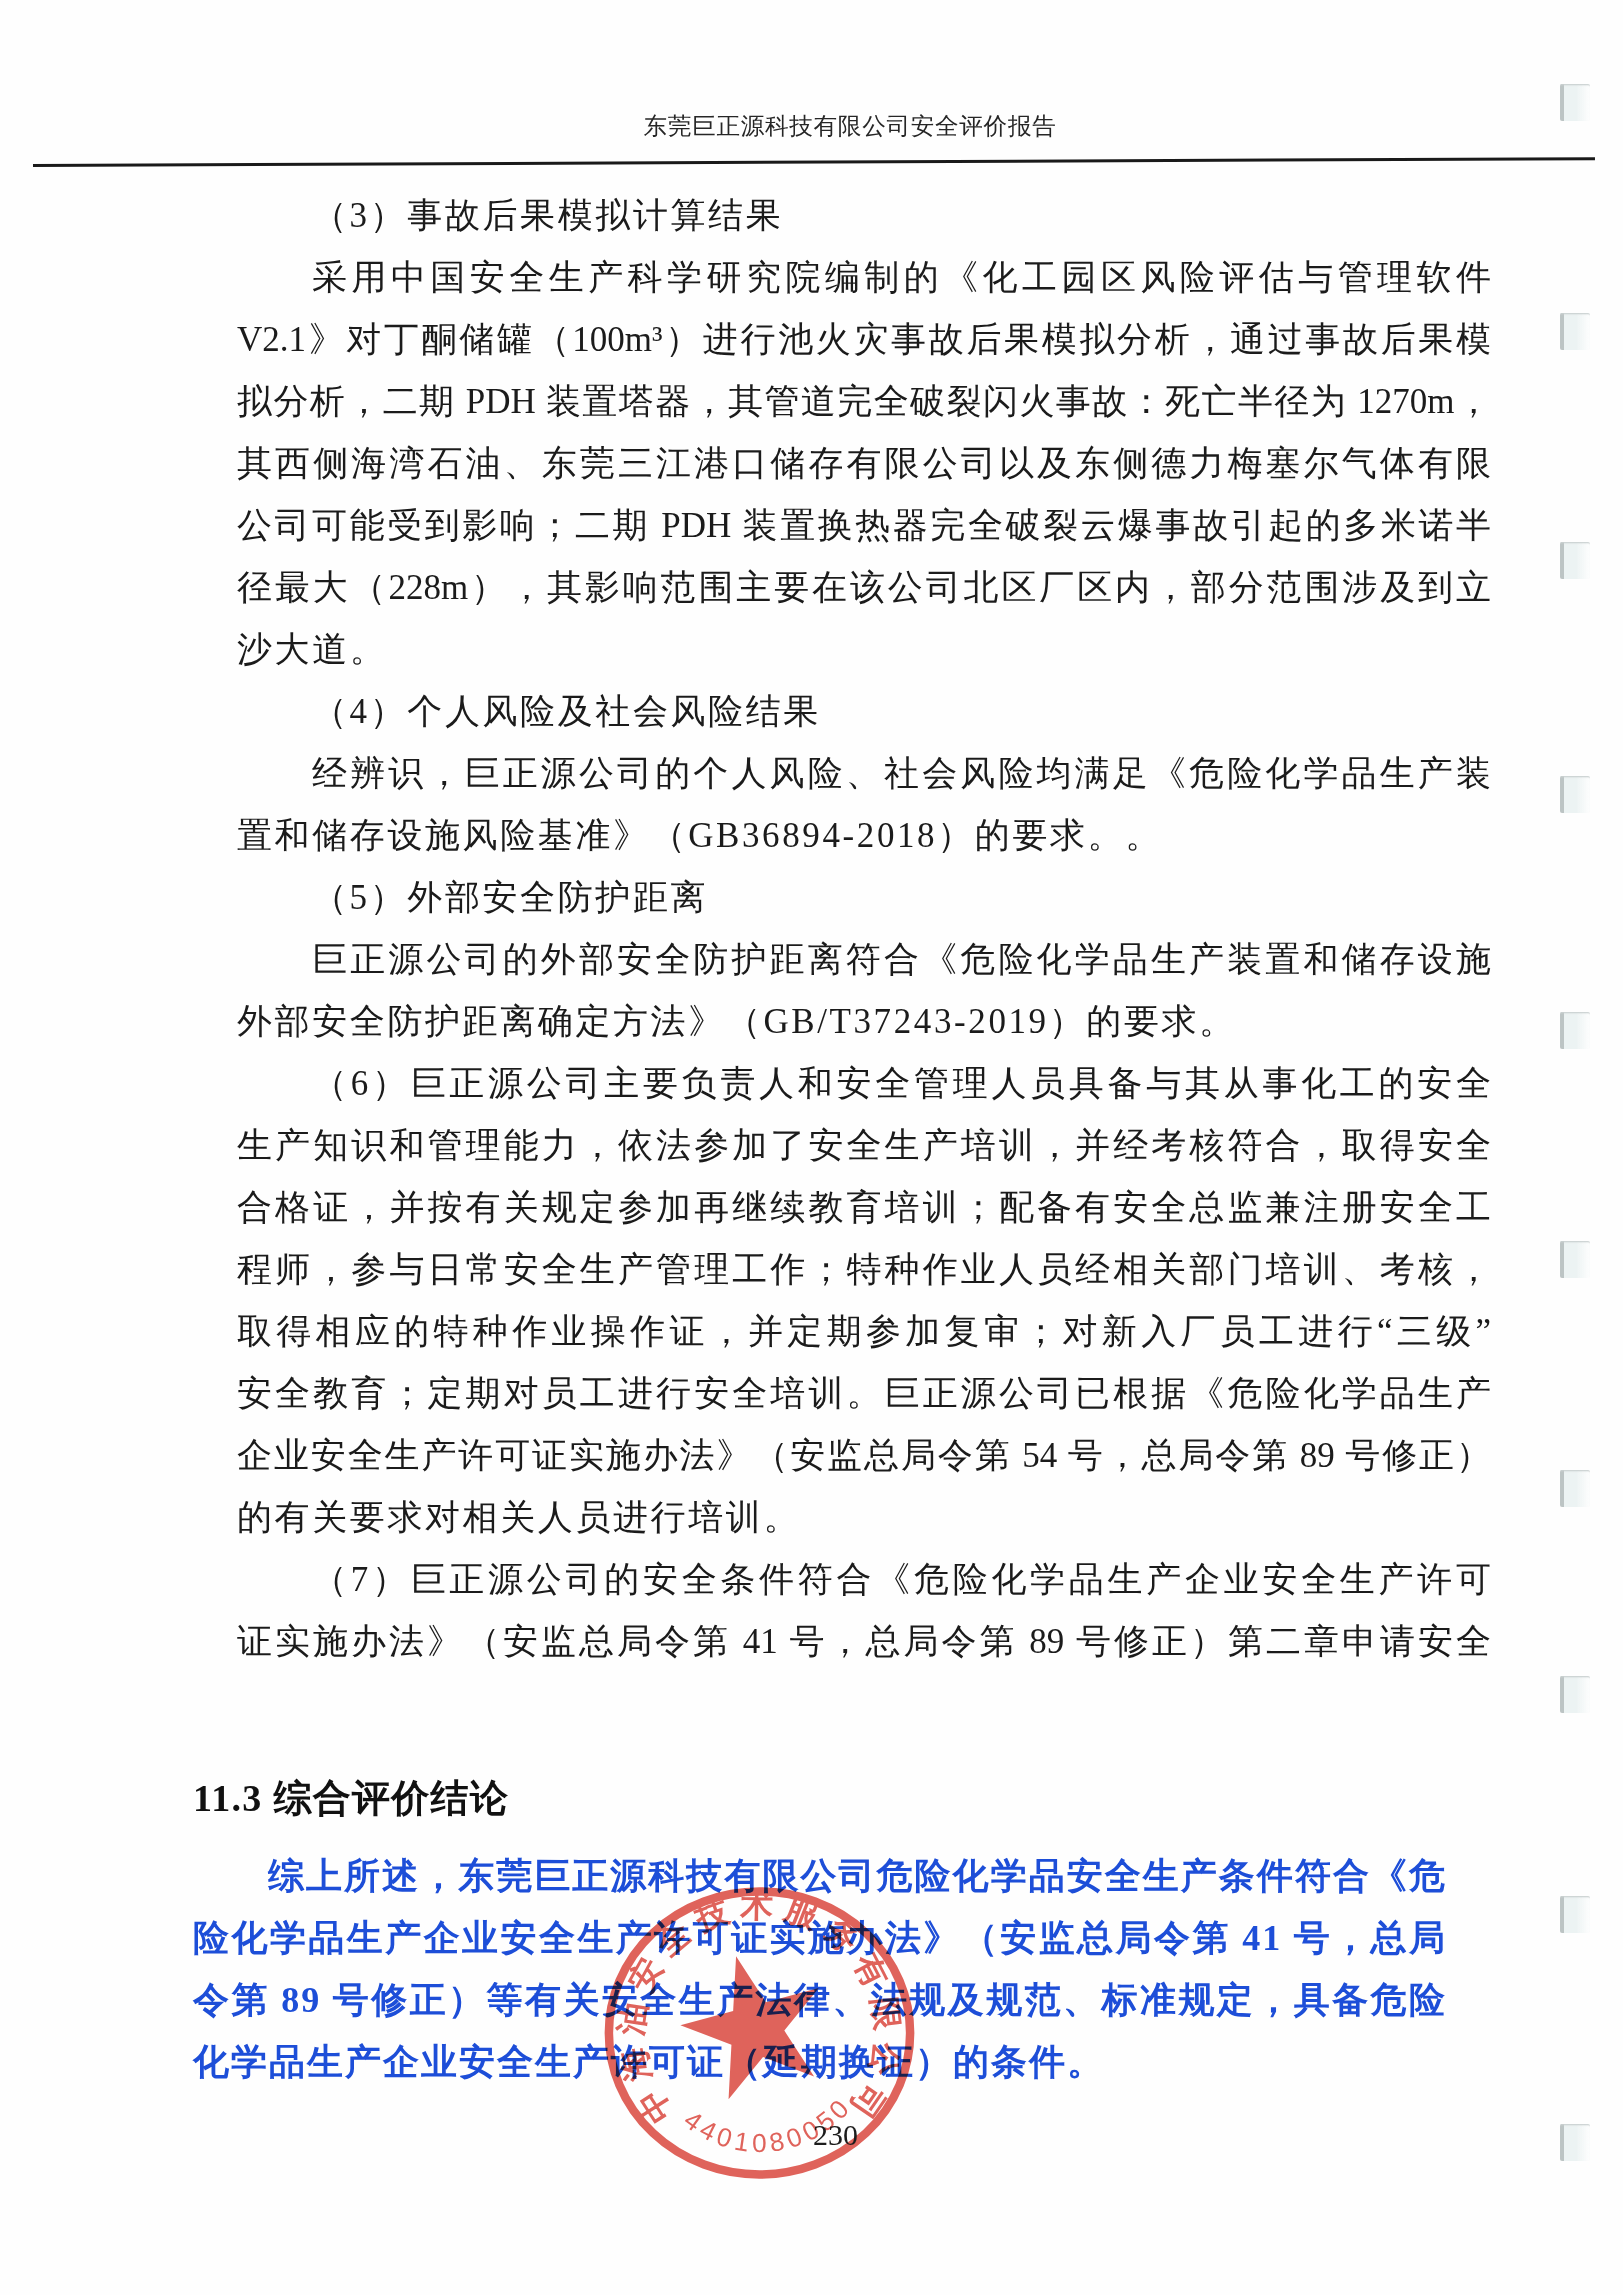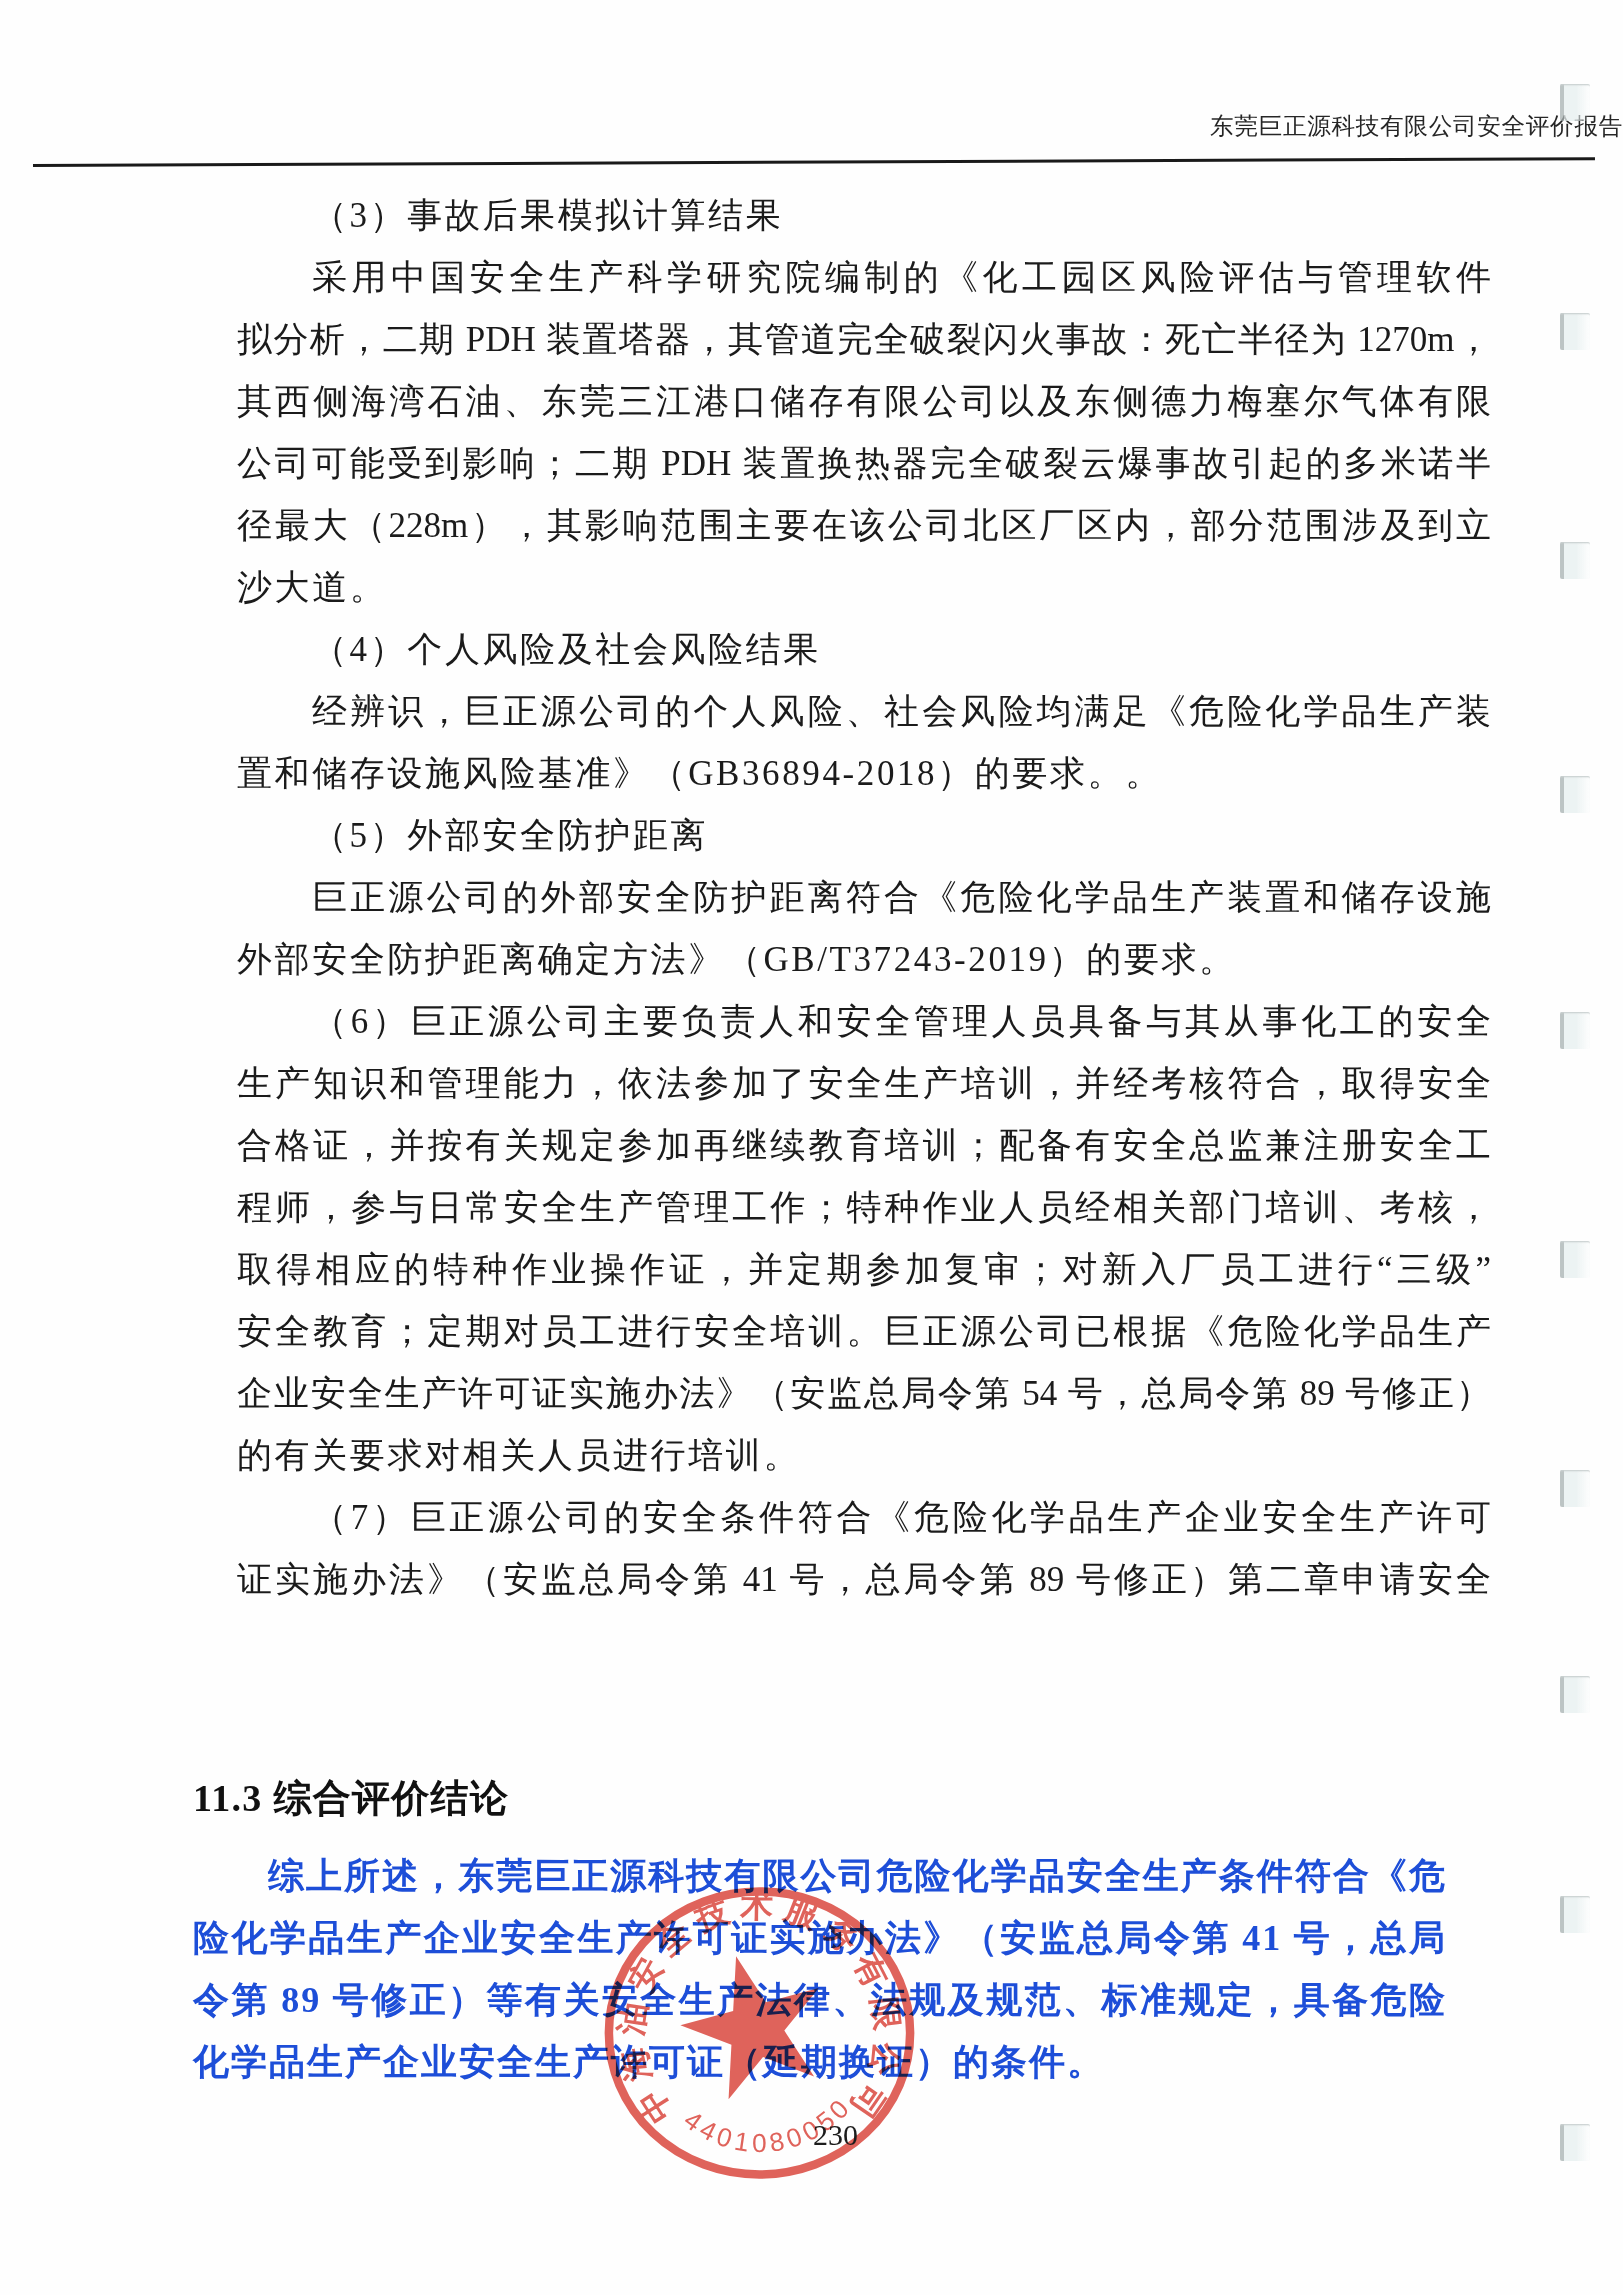--- a/index.html
+++ b/index.html
@@ -8,21 +8,21 @@
     width:1623px;height:2295px;
     margin:0 auto;
     background:#fefefe;
     overflow:hidden;
     font-family:"Liberation Serif","DejaVu Serif",serif;
     color:#1b1b1b;
   }
   
   .hdr{
     position:absolute;top:110px;left:77px;width:1546px;
-    text-align:right;font-size:23.6px;letter-spacing:0.7px;color:#262626;
+    text-align:center;font-size:23.6px;letter-spacing:0.7px;color:#262626;
     white-space:nowrap;
   }
   .hdr-rule{
     position:absolute;top:164px;left:33px;width:1562px;height:3.3px;
     background:#1a1a1a;transform:rotate(-0.25deg);transform-origin:left center;
   }
   
   .bodyblock{position:absolute;left:193px;top:185px;width:1254px;margin-left:44px;}
   .tline{
     height:62px;line-height:62px;font-size:35px;letter-spacing:2.6px;
@@ -65,20 +65,21 @@
 <body>
 
 <div class="page">
 
   <div class="hdr">东莞巨正源科技有限公司安全评价报告</div>
   <div class="hdr-rule"></div>
 
   <div class="bodyblock" id="bodyblock">
       <div class="tline ind">（3）事故后果模拟计算结果</div>
       <div class="tline ind full">采用中国安全生产科学研究院编制的《化工园区风险评估与管理软件</div>
+      <div class="tline full">V2.1》对丁酮储罐（100m³）进行池火灾事故后果模拟分析，通过事故后果模</div>
       <div class="tline full">拟分析，二期 PDH 装置塔器，其管道完全破裂闪火事故：死亡半径为 1270m，</div>
       <div class="tline full">其西侧海湾石油、东莞三江港口储存有限公司以及东侧德力梅塞尔气体有限</div>
       <div class="tline full">公司可能受到影响；二期 PDH 装置换热器完全破裂云爆事故引起的多米诺半</div>
       <div class="tline full">径最大（228m），其影响范围主要在该公司北区厂区内，部分范围涉及到立</div>
       <div class="tline">沙大道。</div>
       <div class="tline ind">（4）个人风险及社会风险结果</div>
       <div class="tline ind full">经辨识，巨正源公司的个人风险、社会风险均满足《危险化学品生产装</div>
       <div class="tline">置和储存设施风险基准》（GB36894-2018）的要求。。</div>
       <div class="tline ind">（5）外部安全防护距离</div>
       <div class="tline ind full">巨正源公司的外部安全防护距离符合《危险化学品生产装置和储存设施</div>

